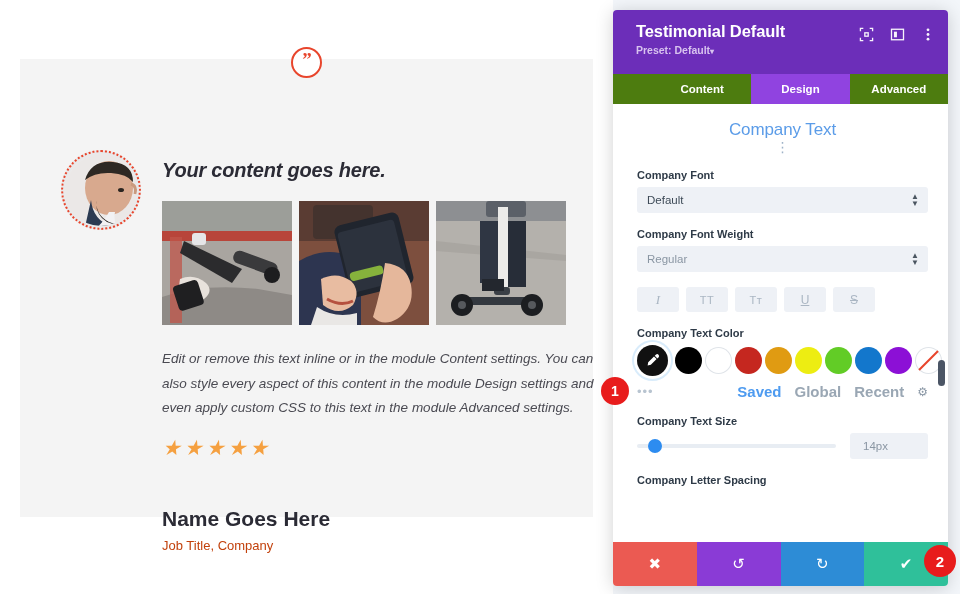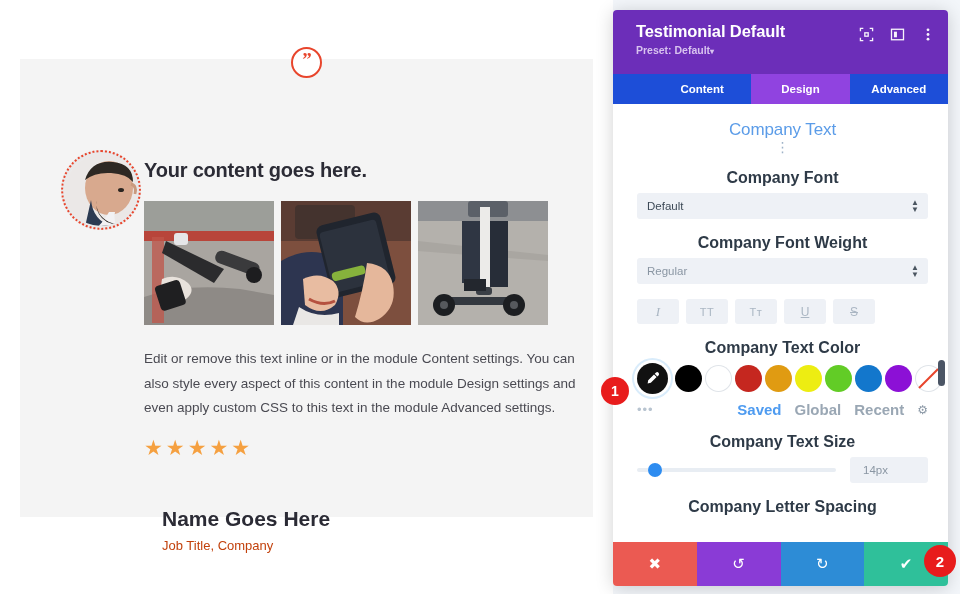--- a/index.html
+++ b/index.html
@@ -26,21 +26,21 @@
   }
   .quote-badge span { position:relative; top:-3px; letter-spacing:-1px; }
 
   .avatar {
     position:absolute; left:41px; top:91px; width:80px; height:80px;
     border-radius:50%; border:2px dotted #e8452c; overflow:hidden;
     background:#e9e9ea;
   }
   .avatar .face { position:absolute; inset:2px; border-radius:50%; overflow:hidden; background:#eceaea; }
 
-  .content-col { position:absolute; left:124px; top:100px; width:432px; }
+  .content-col { position:absolute; left:142px; top:100px; width:432px;font-style:italic; }
   .tm-title {
     font-size:20px; font-weight:700; color:#2b2b35; letter-spacing:-0.2px;
     margin-bottom:19px;
   }
   .tm-gallery { display:flex; gap:7px; margin-bottom:22px; }
   .tm-gallery .shot { width:130px; height:124px; overflow:hidden; position:relative; background:#9a9a9a; }
 
   .tm-body { font-size:13.5px; line-height:1.82; color:#4a4a52; width:432px; }
   .tm-stars { margin-top:16px; color:#f5a040; font-size:21px; letter-spacing:3px; line-height:1; }
   .tm-name { position:absolute; left:142px; top:448px; font-size:21px; font-weight:700; color:#2b2b35; }
@@ -55,32 +55,32 @@
   }
   .panel-outer-bg { position:absolute; left:613px; top:0; width:347px; height:594px; background:#f3f6fa; }
 
   .panel-header { position:relative; height:64px; background:#6c2eb9; padding:12px 16px 0 23px; }
   .panel-title { color:#fff; font-size:16.5px; font-weight:700; letter-spacing:-0.1px; }
   .panel-preset { margin-top:3px; color:#d8c3ef; font-size:10.5px; font-weight:700; }
   .panel-preset .caret { font-size:8px; }
   .hdr-icons { position:absolute; right:12px; top:16px; display:flex; gap:15px; align-items:center; }
   .hdr-icons .hi { width:16px; height:16px; opacity:.95; display:flex; align-items:center; justify-content:center; }
 
-  .tabs { display:flex; height:30px; background:#1d4ed8;padding-left:40px; }
+  .tabs { display:flex; height:30px; background:#4d7c0f;padding-left:40px; }
   .tab { flex:1; display:flex; align-items:center; justify-content:center;
          color:#fff; font-size:11.5px; font-weight:700; }
   .tab.active { background:#9043e0; }
 
   .panel-body { position:absolute; top:94px; left:0; right:0; bottom:44px; background:#fff; overflow:hidden; }
   .section-head { display:flex; align-items:center; justify-content:space-between; padding:16px 20px 0 24px;flex-direction:column; }
   .section-title { color:#5b9ce8; font-size:17px; font-weight:400; letter-spacing:-0.1px; }
   .kebab { color:#9fb3c8; font-size:14px; line-height:1; letter-spacing:0; }
 
   .field { padding:0 20px 0 24px; margin-top:15px; }
-  .field-label { font-size:16px; font-weight:700; color:#2e3a47; margin-bottom:6px;text-align:center; }
+  .field-label { font-size:11px; font-weight:700; color:#2e3a47; margin-bottom:6px; }
   .select {
     position:relative; height:26px; background:#eef1f6; border-radius:3px;
     display:flex; align-items:center; padding:0 24px 0 10px;
     font-size:11.5px; color:#3d4a57;
   }
   .select.placeholder { color:#8a96a3; }
   .select .arrows { position:absolute; right:9px; top:50%; transform:translateY(-50%);
                     font-size:8px; line-height:7px; color:#4a5560; text-align:center; }
 
   .style-btns { display:flex; gap:7px; }

